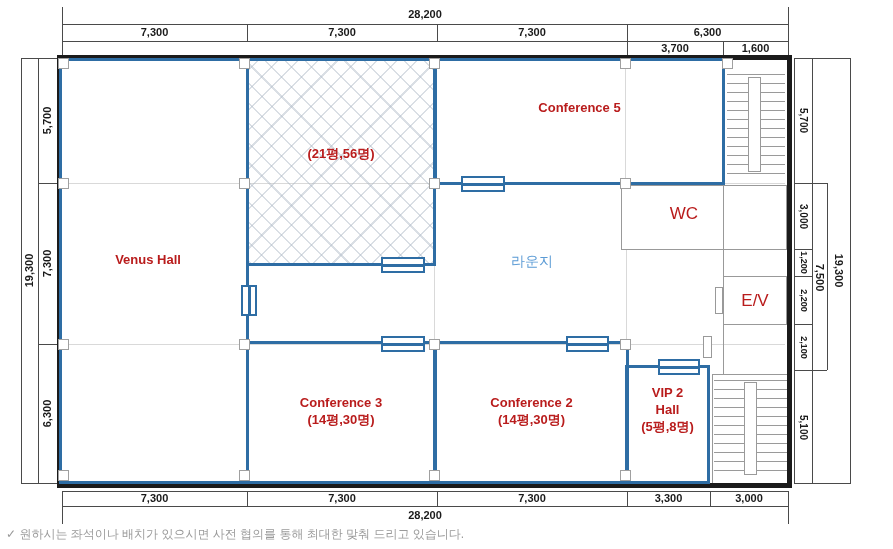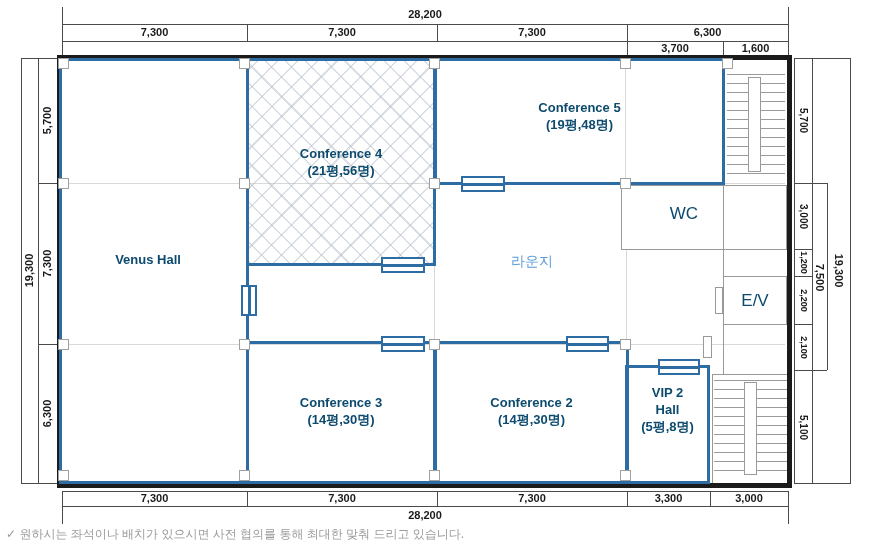--- a/index.html
+++ b/index.html
@@ -29,21 +29,21 @@
     border:5px solid #1b1b1b; background:transparent;
   }
   .room { position:absolute; border:3px solid #2e6da4; background:transparent; }
   .hatch {
     background:
       repeating-linear-gradient(45deg,  rgba(173,184,197,0.45) 0 1.5px, transparent 1.5px 14px),
       repeating-linear-gradient(-45deg, rgba(173,184,197,0.45) 0 1.5px, transparent 1.5px 14px);
   }
   .groom { position:absolute; border:1px solid #999; background:transparent; }
   .rlabel {
-    position:absolute; text-align:center; color:#0c4a6e;
+    position:absolute; text-align:center; color:#b91c1c;
     font-weight:700; font-size:13px; line-height:1.3; white-space:nowrap;
   }
   .biglabel { font-weight:400; font-size:17px; }
   .lounge { color:#5b9bd5; font-weight:400; font-size:14px; }
   .sq {
     position:absolute; width:11px; height:11px;
     background:#fff; border:1px solid #a0a0a0; z-index:6;
   }
   .stairs { position:absolute; background:#fff; z-index:3; }
   .treads {
@@ -206,26 +206,24 @@
     </div>
   <div class="door-h" style="left:658px;top:359px;width:42px;height:16px;">
       <div></div>
       <div></div>
     </div>
 
   <div class="rlabel z8" style="left:59px;top:252px;width:178px;">
     <div>Venus Hall</div>
   </div>
   <div class="rlabel z8" style="left:246px;top:146px;width:190px;">
-    <div>Conference 4</div>
     <div>(21평,56명)</div>
   </div>
   <div class="rlabel z8" style="left:434px;top:100px;width:291px;">
     <div>Conference 5</div>
-    <div>(19평,48명)</div>
   </div>
   <div class="rlabel z8" style="left:246px;top:395px;width:190px;">
     <div>Conference 3</div>
     <div>(14평,30명)</div>
   </div>
   <div class="rlabel z8" style="left:434px;top:395px;width:195px;">
     <div>Conference 2</div>
     <div>(14평,30명)</div>
   </div>
   <div class="rlabel z8" style="left:625px;top:385px;width:85px;">

